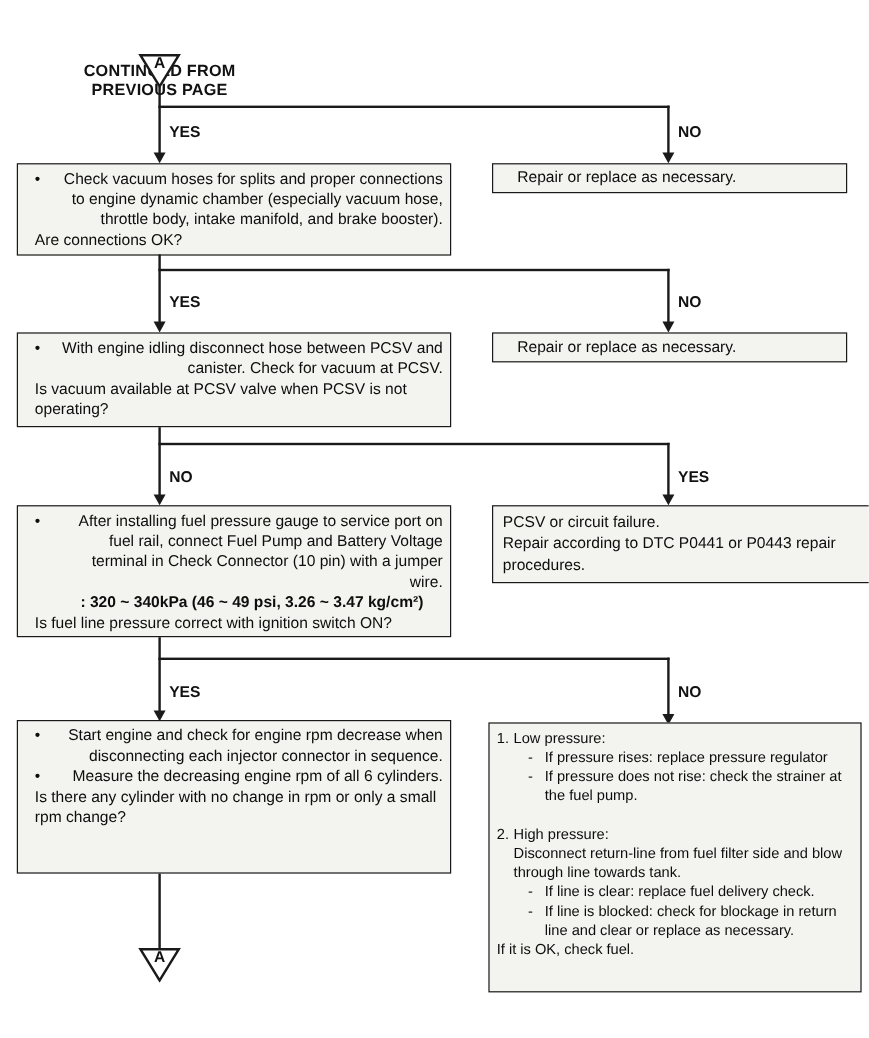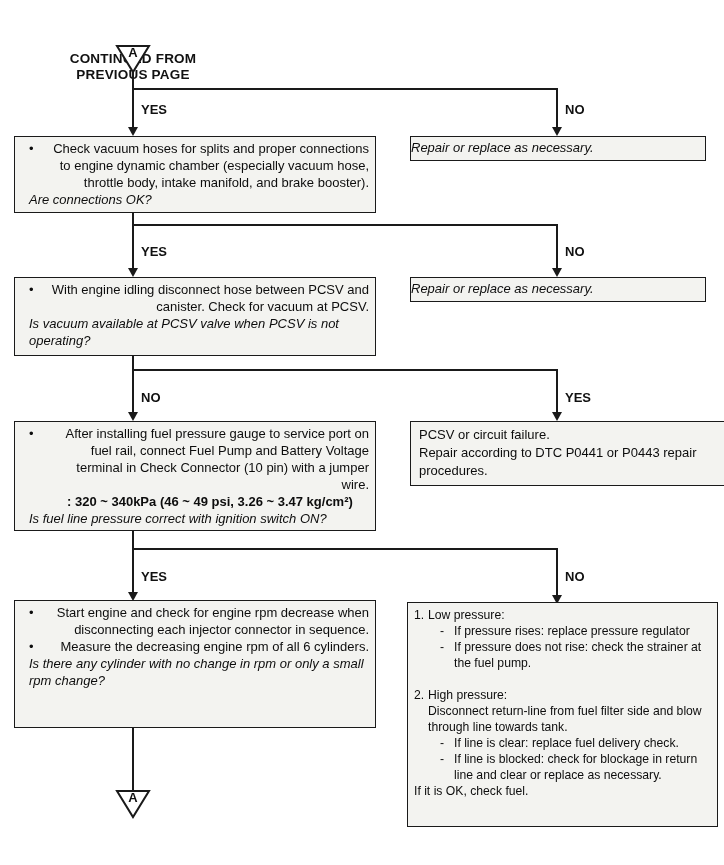--- a/index.html
+++ b/index.html
@@ -18,25 +18,25 @@
   .hl{position:absolute;height:2px;background:#1a1a1a;}
   .arr{position:absolute;width:0;height:0;border-left:5px solid transparent;border-right:5px solid transparent;border-top:9px solid #1a1a1a;}
   
   .blabel{position:absolute;font-weight:bold;font-size:13px;color:#111;}
   
   .box{
     position:absolute;background:#f3f3f0;border:1.5px solid #1a1a1a;
     box-sizing:border-box;font-size:13px;line-height:17px;color:#0d0d0d;overflow:hidden;
   }
   .box-pad{padding:3px 6px 3px 14px;}
-  .box-pad-sm{padding:2px 6px 2px 0;font-style:italic;}
+  .box-pad-sm{padding:2px 6px 2px 20px;}
   .bullet{display:flex;}
   .bullet .marker{width:19px;flex:0 0 19px;}
   .bullet .btext{flex:1;text-align:right;}
-  .question{margin-left:0;font-style:italic;}
+  .question{margin-left:0;}
   .spec-title{font-weight:bold;margin-left:19px;}
   .spec-value{font-weight:bold;margin-left:38px;white-space:nowrap;}
   
   .diagbox{font-size:12.2px;line-height:16px;padding:4px 4px 3px 6px;}
   .sec-head{display:flex;}
   .sec-head .num{width:14px;flex:0 0 14px;}
   .sec-body{margin-left:14px;}
   .dash-item{display:flex;margin-left:26px;}
   .dash-item .dmark{width:14px;flex:0 0 14px;}
   .dash-item .dtext{flex:1;}

